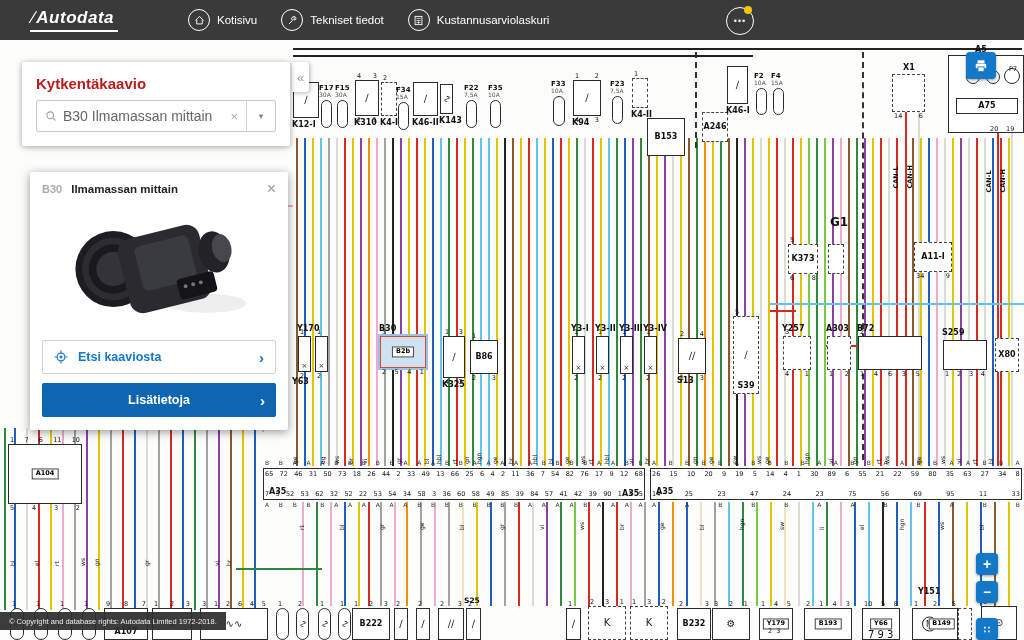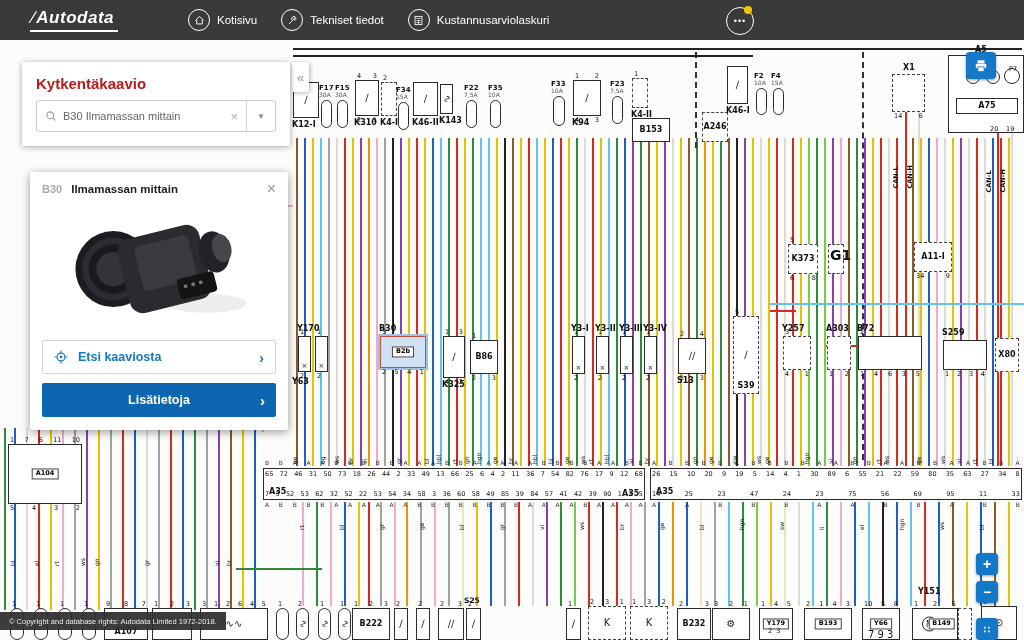--- a/index.html
+++ b/index.html
@@ -58,21 +58,21 @@
   #veh-model{position:absolute;left:12px;top:13px;font-size:15px;font-weight:bold;color:#111;}
   #veh-engine{position:absolute;left:12px;top:30px;font-size:7.5px;color:#9a9a9a;}
   #veh-switch{position:absolute;right:8px;top:9px;height:22px;background:#1478c8;border-radius:3px;color:#fff;
               font-size:10px;display:flex;align-items:center;padding:0 9px;gap:6px;cursor:pointer;}
   
   #panel{position:absolute;left:22px;top:62px;width:268px;background:#fff;border-radius:2px;z-index:20;
          box-shadow:0 1px 6px rgba(0,0,0,.35);padding:13px 14px 14px 14px;box-sizing:border-box;}
   #panel-title{font-size:15px;font-weight:bold;color:#b91c1c;}
   #panel-sub{font-size:10.5px;color:#555;margin-top:12px;}
   #searchbox{margin-top:8px;height:30px;border:1px solid #c9c9c9;border-radius:3px;display:flex;align-items:center;background:#fff;}
-  #search-text{flex:1;font-size:11px;color:#666;margin-left:6px;white-space:nowrap;overflow:hidden;}
+  #search-text{flex:1;font-size:14px;color:#666;margin-left:6px;white-space:nowrap;overflow:hidden;}
   #search-clear{color:#aaa;font-size:13px;padding:0 8px;cursor:pointer;}
   #search-dd{width:28px;align-self:stretch;border-left:1px solid #d5d5d5;display:flex;align-items:center;
              justify-content:center;color:#888;font-size:8px;cursor:pointer;}
   #collapse-tab{position:absolute;left:292px;top:62px;width:17px;height:30px;background:#fff;z-index:19;
                 border-radius:0 3px 3px 0;box-shadow:1px 1px 4px rgba(0,0,0,.3);display:flex;align-items:center;
                 justify-content:center;color:#999;font-size:13px;cursor:pointer;}
   
   #card{position:absolute;left:30px;top:172px;width:258px;background:#fff;border-radius:2px;z-index:21;
         box-shadow:0 2px 10px rgba(0,0,0,.4);}
   #card-head{height:34px;display:flex;align-items:center;padding:0 12px;}
@@ -364,21 +364,21 @@
           <div class="l1">F23</div>
           <div class="l2">7,5A</div>
         </div>
       </div>
       <div class="comp dash" style="left: 632px; top: 78px; width: 16px; height: 30px;">
         <div class="clabel lab-below">K4-II</div>
         <div class="prow t">
           <span>1</span>
         </div>
       </div>
-      <div class="comp box" style="left: 632px; top: 118px; width: 38px; height: 24px;">
+      <div class="comp box" style="left: 647px; top: 118px; width: 38px; height: 38px;">
         <div class="clabel lab-inside">B153</div>
       </div>
       <div class="comp dash" style="left: 702px; top: 112px; width: 26px; height: 30px;">
         <div class="clabel lab-inside">A246</div>
       </div>
       <div class="comp box" style="left: 727px; top: 66px; width: 21px; height: 38px;">
         <div class="clabel lab-below">K46-I</div>
         <div class="sym">∕</div>
       </div>
       <div class="comp fuse" style="left: 756px; top: 88px; width: 11px; height: 27px;">
@@ -991,21 +991,21 @@
       </div>
       <div class="dlabel" style="left: 903px; top: 64px; font-size: 8px; font-weight: bold;">X1</div>
       <div class="dlabel" style="left: 975px; top: 46px; font-size: 8px; font-weight: bold;">A5</div>
       <div class="dlabel" style="left: 1009px; top: 66px; font-size: 6.5px;">P7</div>
       <div class="dlabel" style="left: 990px; top: 126px; font-size: 6.5px;">20</div>
       <div class="dlabel" style="left: 1006px; top: 126px; font-size: 6.5px;">19</div>
       <div class="dlabel rot" style="left: 899px; top: 182px; font-size: 6.5px; font-weight: bold;">CAN-L</div>
       <div class="dlabel rot" style="left: 913px; top: 182px; font-size: 6.5px; font-weight: bold;">CAN-H</div>
       <div class="dlabel rot" style="left: 992px; top: 186px; font-size: 6.5px; font-weight: bold;">CAN-L</div>
       <div class="dlabel rot" style="left: 1006px; top: 186px; font-size: 6.5px; font-weight: bold;">CAN-H</div>
-      <div class="dlabel" style="left: 830px; top: 248px; font-size: 14px; font-weight: bold; text-align: right;">G1</div>
+      <div class="dlabel" style="left: 830px; top: 216px; font-size: 12px; font-weight: bold; text-align: right;">G1</div>
       <div class="dlabel" style="left: 622px; top: 490px; font-size: 8px; font-weight: bold;">A35</div>
       <div class="dlabel" style="left: 292px; top: 378px; font-size: 8px; font-weight: bold;">Y63</div>
       <div class="dlabel" style="left: 464px; top: 597px; font-size: 7.5px; font-weight: bold;">S25</div>
       <div class="dlabel" style="left: 918px; top: 588px; font-size: 8px; font-weight: bold;">Y151</div>
       <div class="dlabel" style="left: 768px; top: 628px; font-size: 6.5px;">2  3</div>
       <div class="dlabel" style="left: 868px; top: 630px; font-size: 10px;">7 9 3</div>
       <div class="dlabel rot" style="left: 298px; top: 458px; font-size: 6px;">ge</div>
       <div class="dlabel rot" style="left: 326px; top: 458px; font-size: 6px;">og</div>
       <div class="dlabel rot" style="left: 340px; top: 458px; font-size: 6px;">ws</div>
       <div class="dlabel rot" style="left: 354px; top: 458px; font-size: 6px;">br</div>

